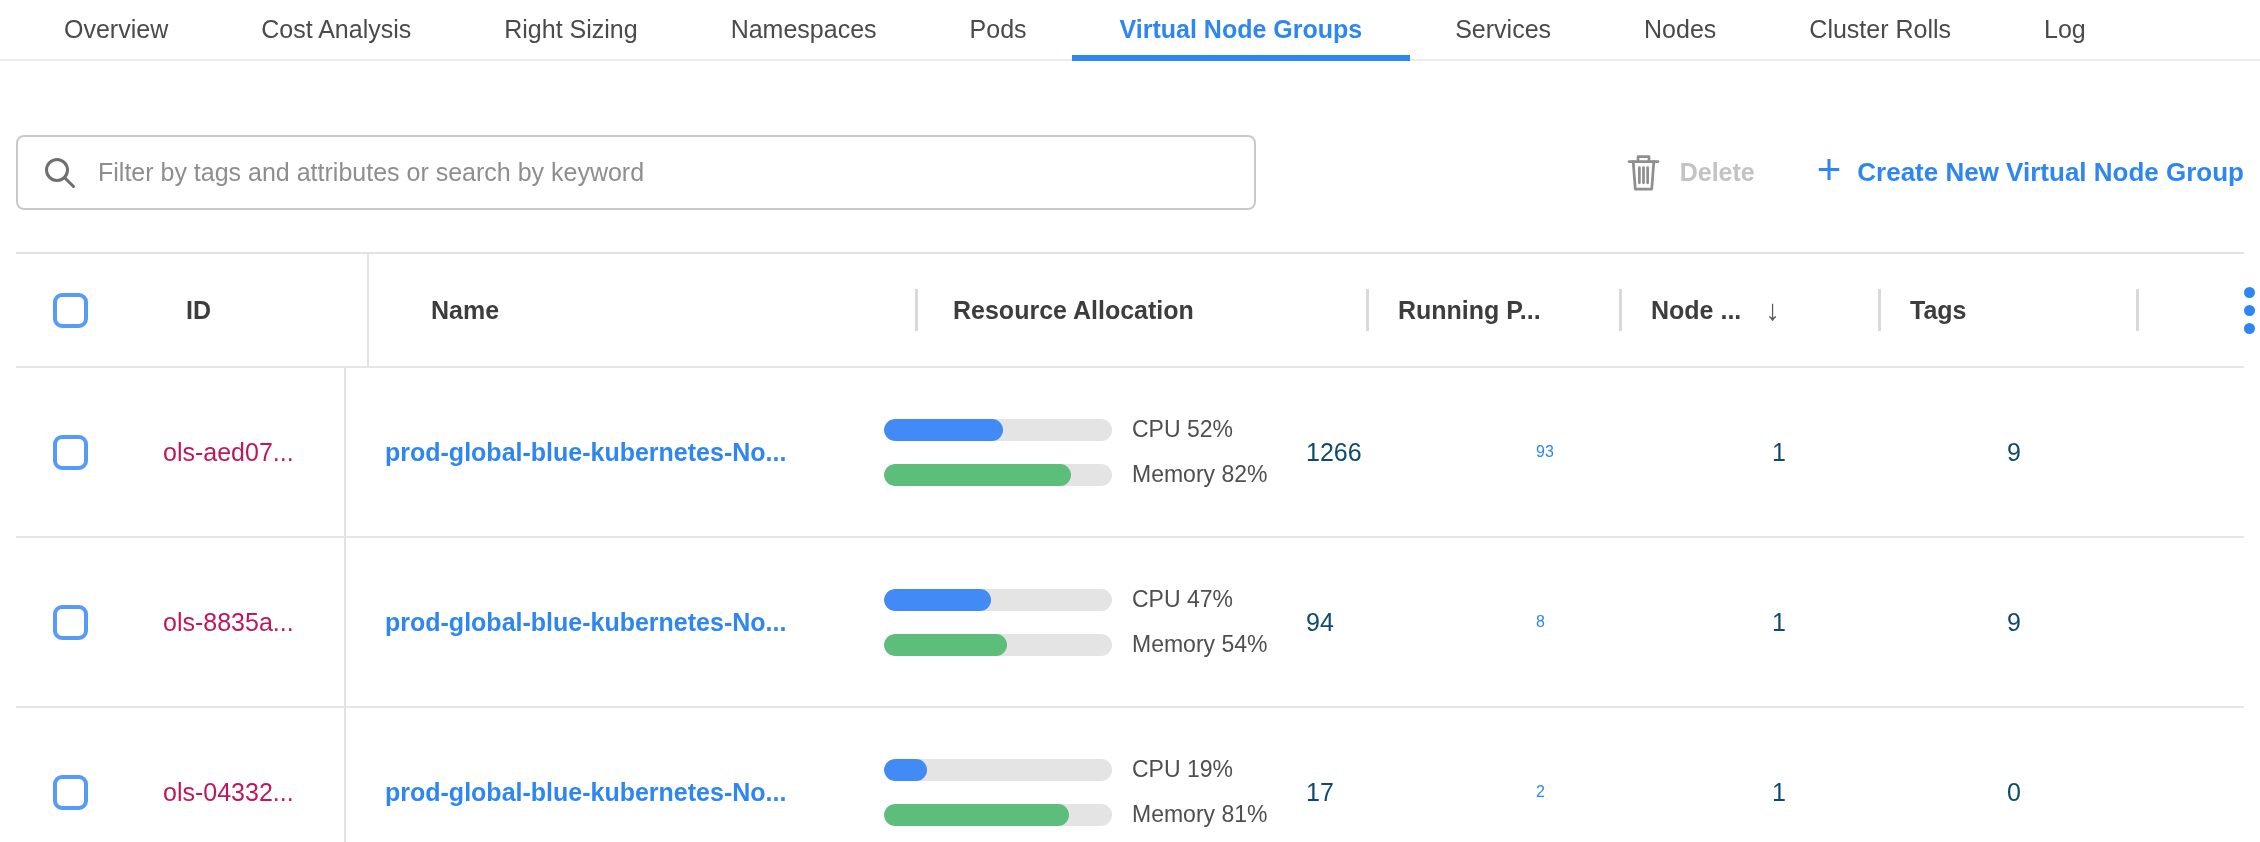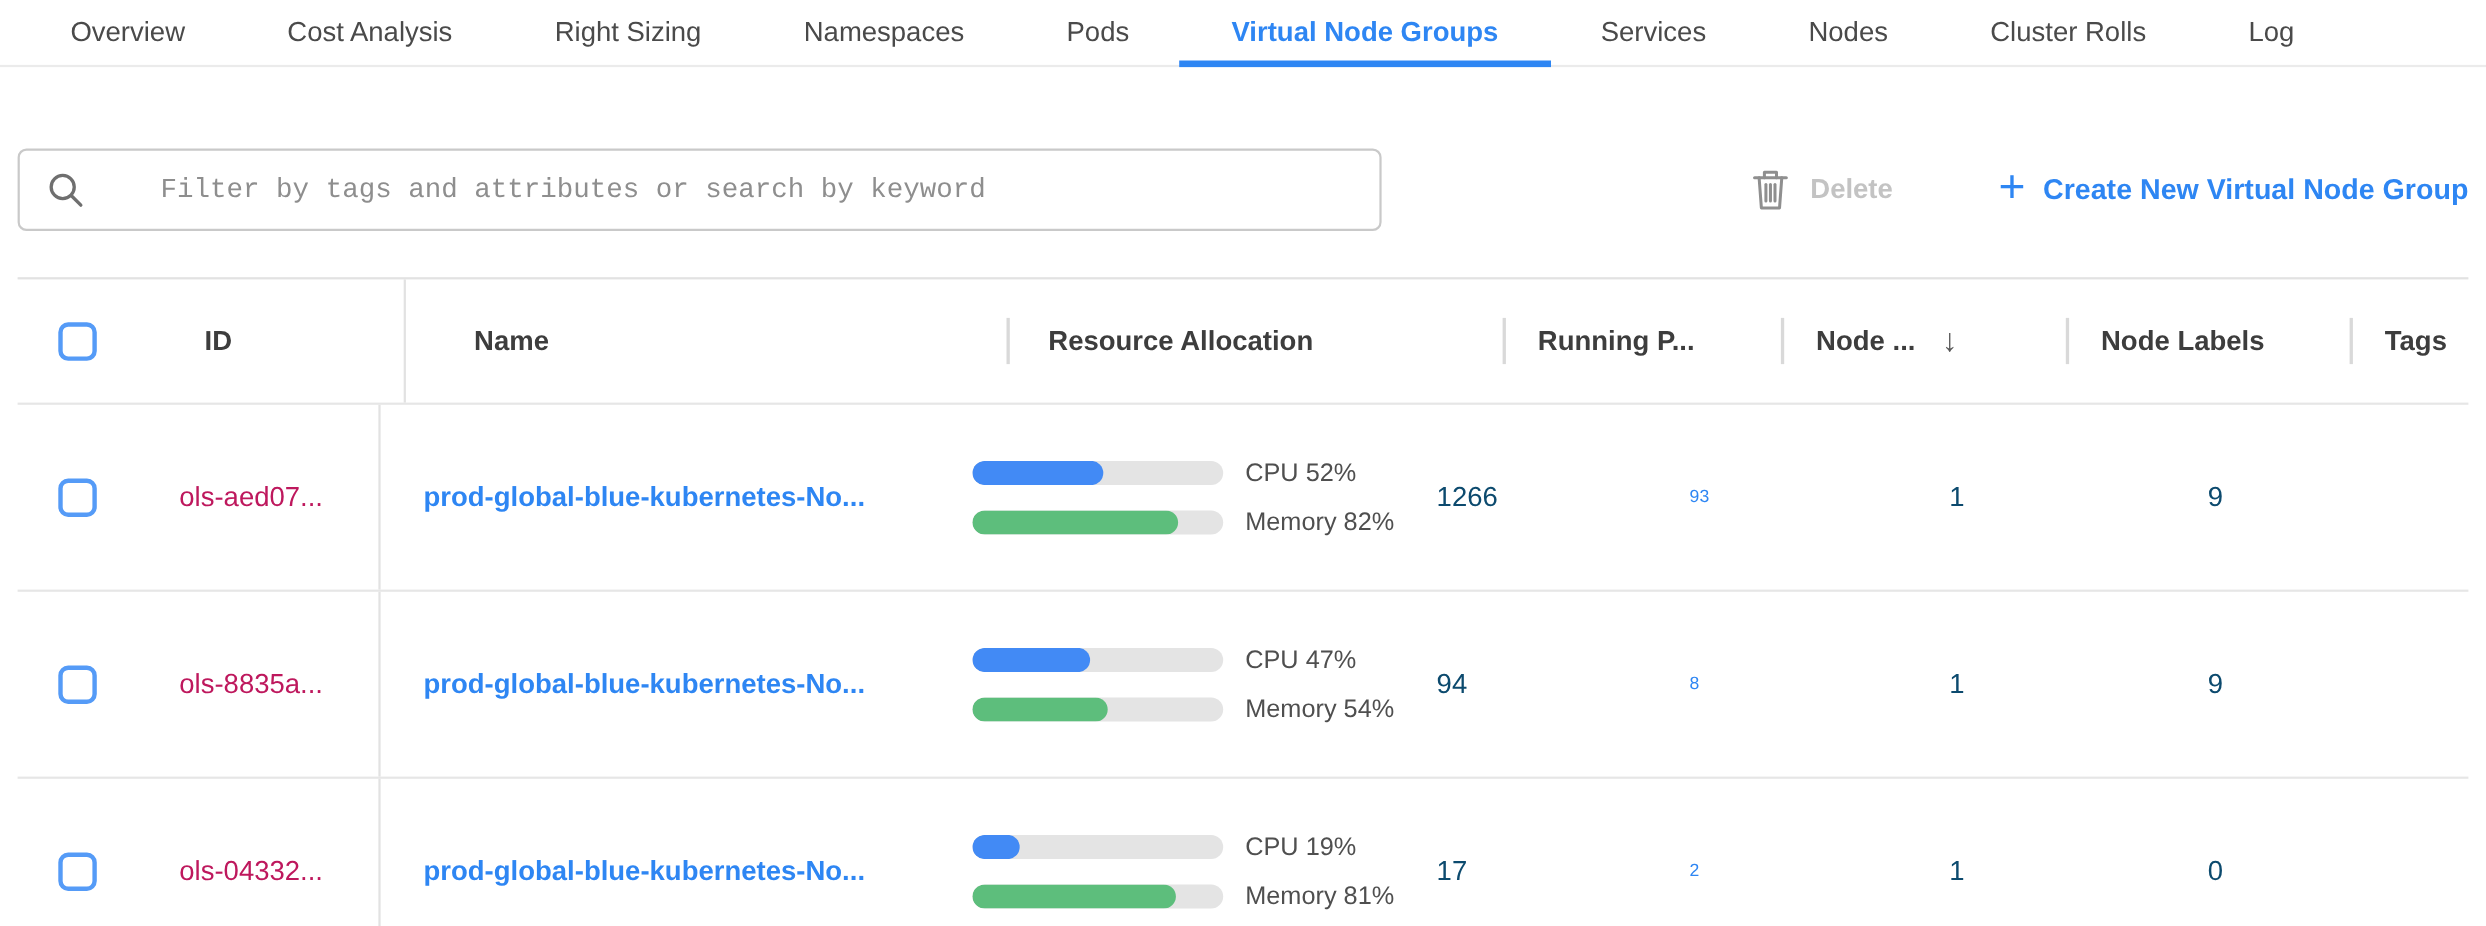--- a/index.html
+++ b/index.html
@@ -16,23 +16,23 @@
   .tab.active{color:#2e86f3;font-weight:700;}
   .tab.active::after{
     content:"";position:absolute;left:-48px;right:-48px;bottom:-2px;height:6px;background:#2e86f3;
   }
   
   .toolbar{margin:74px 16px 0;display:flex;justify-content:space-between;align-items:center;}
   .search{
     width:1240px;height:75px;box-sizing:border-box;border:2px solid #c9c9c9;border-radius:8px;
     display:flex;align-items:center;gap:18px;padding:0 20px 0 24px;background:#fff;
   }
-  .search input{border:none;outline:none;flex:1;font-size:25px;color:#000000;font-family:Liberation Mono, monospace;background:transparent;margin-left:48px;}
+  .search input{border:none;outline:none;flex:1;font-size:25px;color:#000000;font-family:Liberation Sans, sans-serif;background:transparent;}
   .search input::placeholder{color:#8e8e8e;}
-  .actions{display:flex;align-items:center;gap:96px;}
+  .actions{display:flex;align-items:center;gap:62px;}
   .delete-btn{display:flex;align-items:center;gap:20px;font-size:25px;font-weight:600;color:#c3c3c3;cursor:default;}
   .create-btn{display:flex;align-items:center;gap:16px;font-size:26px;font-weight:700;color:#2e86f3;cursor:pointer;}
   .plus{font-size:42px;font-weight:400;line-height:1;transform:translateY(-3px);}
   
   .table{margin:42px 16px 0;border-top:2px solid #e2e2e2;}
   .tr{
     display:grid;align-items:center;border-bottom:2px solid #e6e6e6;
     grid-template-columns:114px 216px 500px 428px 230px 236px 235px 227px 1fr;
   }
   .tr.head{height:112px;gap:23px;}
@@ -120,21 +120,20 @@
       <div class="checkbox"></div>
     </div>
     <div class="td th cell-id">ID</div>
     <div class="td th pad-name">Name</div>
     <div class="td th tick pad-res">Resource Allocation</div>
     <div class="td th tick pad-num">Running P...</div>
     <div class="td th tick pad-num">
       <span>Node ...</span>
       <span class="sort">↓</span>
     </div>
-    <div class="td th tick pad-num">Node Labels</div>
     <div class="td th tick pad-num">Tags</div>
     <div class="td th tick menu-cell">
       <div class="kebab">
         <span class="dot"></span>
         <span class="dot"></span>
         <span class="dot"></span>
       </div>
     </div>
   </div>
 

